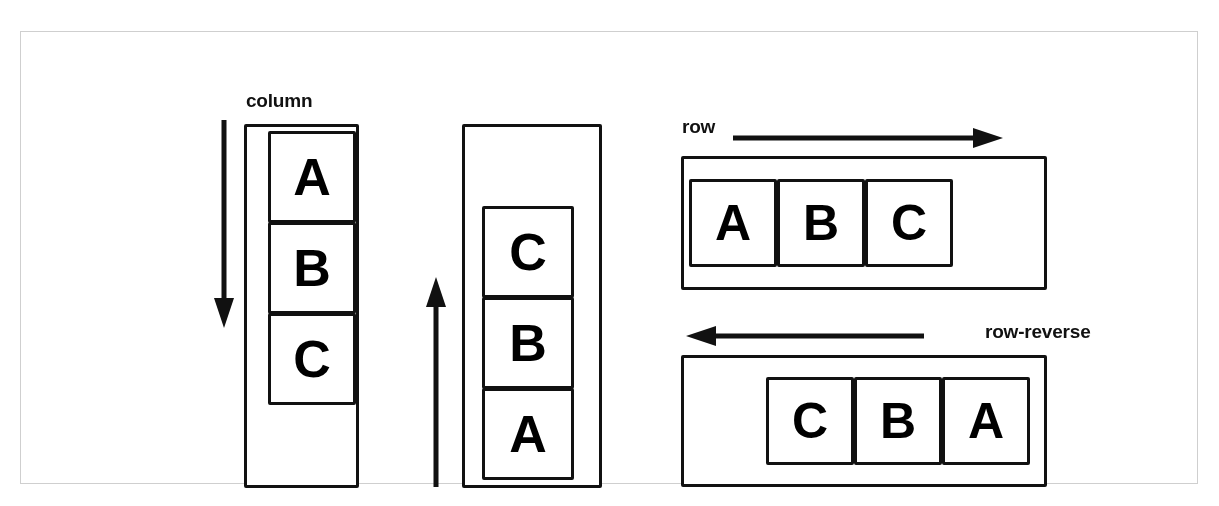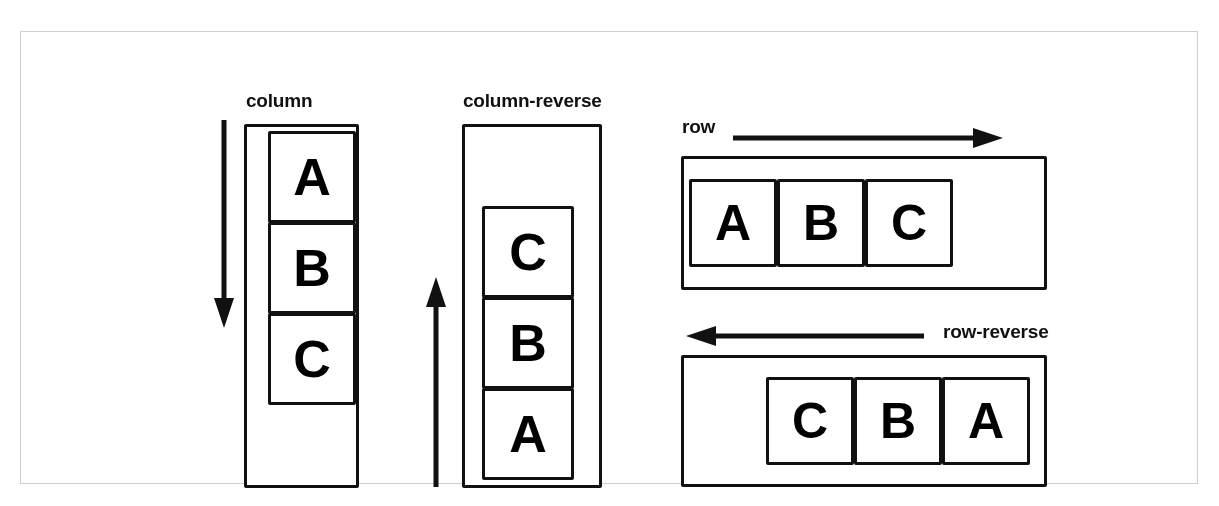--- a/index.html
+++ b/index.html
@@ -96,21 +96,21 @@
   
   #label-row        { left: 661px; top: 84px; }
   #arrow-row-right  { left: 712px; top: 95px; }
   #box-row          { left: 660px; top: 124px; width: 366px; height: 134px; }
   .row-item { top: 147px; width: 88px; height: 88px; font-size: 50px; }
   #row-item-a { left: 668px; }
   #row-item-b { left: 756px; }
   #row-item-c { left: 844px; }
 
   
-  #label-row-reverse { left: 922px; top: 289px; }
+  #label-row-reverse { left: 964px; top: 289px; }
   #arrow-rowrev-left { left: 665px; top: 293px; }
   #box-row-reverse   { left: 660px; top: 323px; width: 366px; height: 132px; }
   .rowrev-item { top: 345px; width: 88px; height: 88px; font-size: 50px; }
   #rowrev-item-c { left: 745px; }
   #rowrev-item-b { left: 833px; }
   #rowrev-item-a { left: 921px; }
 </style>
 </head>
 <body>
 
@@ -126,21 +126,20 @@
         <polygon points="11,208 1,178 21,178" fill="#111111"></polygon>
       </svg>
     </div>
 
     <div class="container-box" id="box-column"></div>
 
     <div class="item-box col-item" id="col-item-a">A</div>
     <div class="item-box col-item" id="col-item-b">B</div>
     <div class="item-box col-item" id="col-item-c">C</div>
 
-    <div class="label" id="label-column-reverse">column-reverse</div>
 
     <div class="arrow" id="arrow-columnrev-up">
       <svg width="22" height="212" viewBox="0 0 22 212">
         <line x1="11" y1="212" x2="11" y2="24" stroke="#111111" stroke-width="5"></line>
         <polygon points="11,2 1,32 21,32" fill="#111111"></polygon>
       </svg>
     </div>
 
     <div class="container-box" id="box-column-reverse"></div>
 

